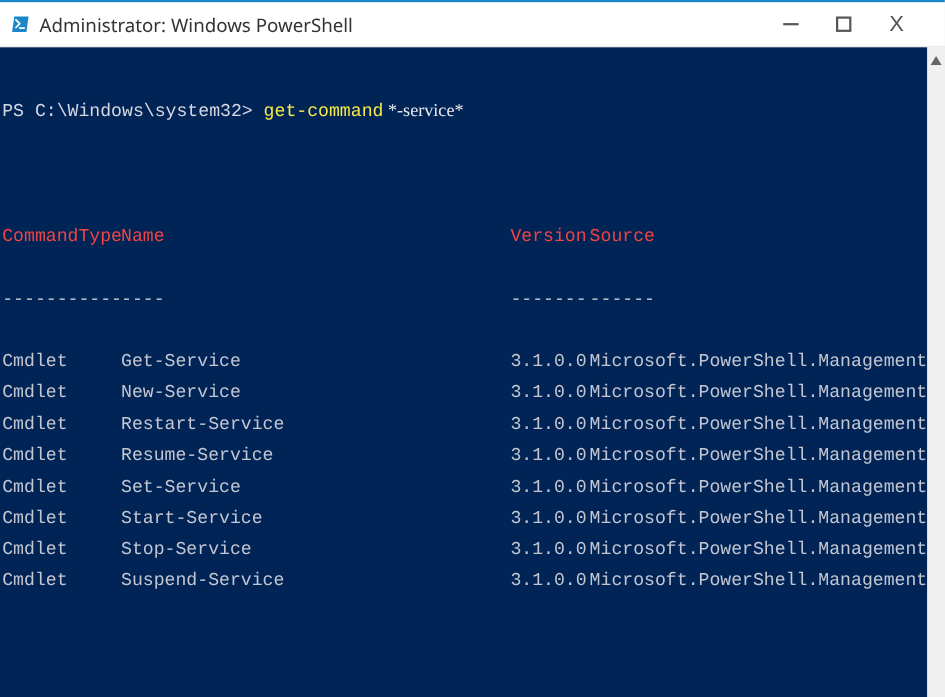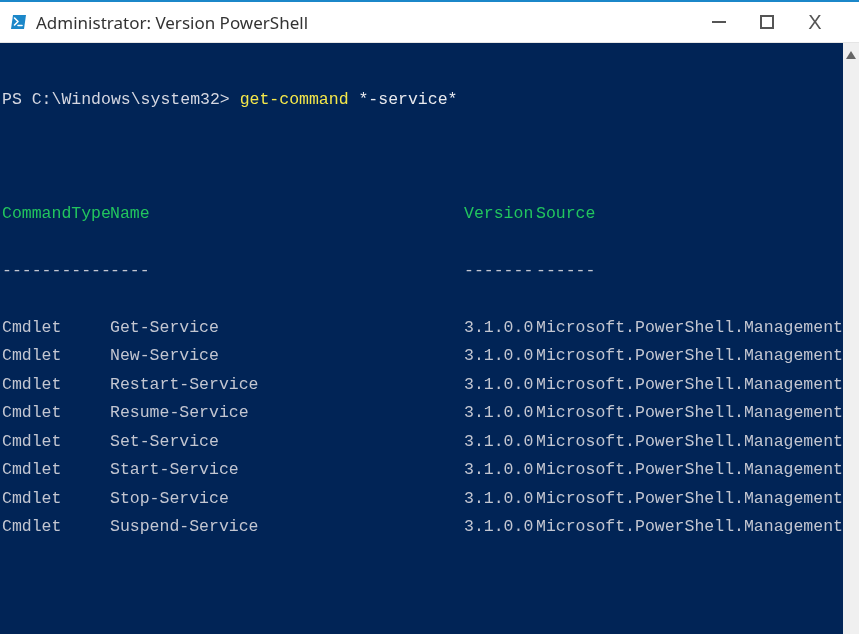--- a/index.html
+++ b/index.html
@@ -83,43 +83,43 @@
       left: 3px;
       width: 0; height: 0;
       border-left: 5px solid transparent;
       border-right: 5px solid transparent;
       border-bottom: 8px solid #666;
       cursor: pointer;
     }
     .prompt-line { display: block; }
     .prompt { color: #d5d7e1; text-align: center; }
     .cmd-yellow { color: #f5e84a; margin-top: 27px; }
-    .cmd-white { color: #e9eaef; }
-    .headers { color: #22c55e; display: block; }
+    .cmd-white { color: #e9eaef; font-family: Liberation Serif, serif; }
+    .headers { color: #ef4444; display: block; }
     .divider-row { display:block; }
     .row { display: block; }
     .col-type { display: inline-block; width: 108px; }
     .col-name { display: inline-block; width: 354px; }
     .col-ver  { display: inline-block; width: 72px; }
     .col-src  { display: inline-block; }
     .header { }
     .gap { display: block; height: 28.5px; }
   </style>
 </head>
 <body>
 
 <div class="title-bar">
   <span class="app-icon">
     <svg width="18" height="18" viewBox="0 0 18 18">
       <path d="M3 2 L16 2 L14 16 L1 16 Z" fill="#1b87c9"></path>
       <path d="M4.5 5 L8 8.5 L4.5 12" stroke="#fff" stroke-width="1.6" fill="none" stroke-linecap="round" stroke-linejoin="round"></path>
       <line x1="8" y1="12.5" x2="12" y2="12.5" stroke="#fff" stroke-width="1.6" stroke-linecap="round"></line>
     </svg>
   </span>
-  <span class="title-text">Administrator: Version PowerShell</span>
+  <span class="title-text">Administrator: Windows PowerShell</span>
   <div class="win-controls">
     <div class="win-btn minimize">
         <span></span>
       </div>
     <div class="win-btn maximize">
         <span></span>
       </div>
     <div class="win-btn close">X</div>
   </div>
 </div>

